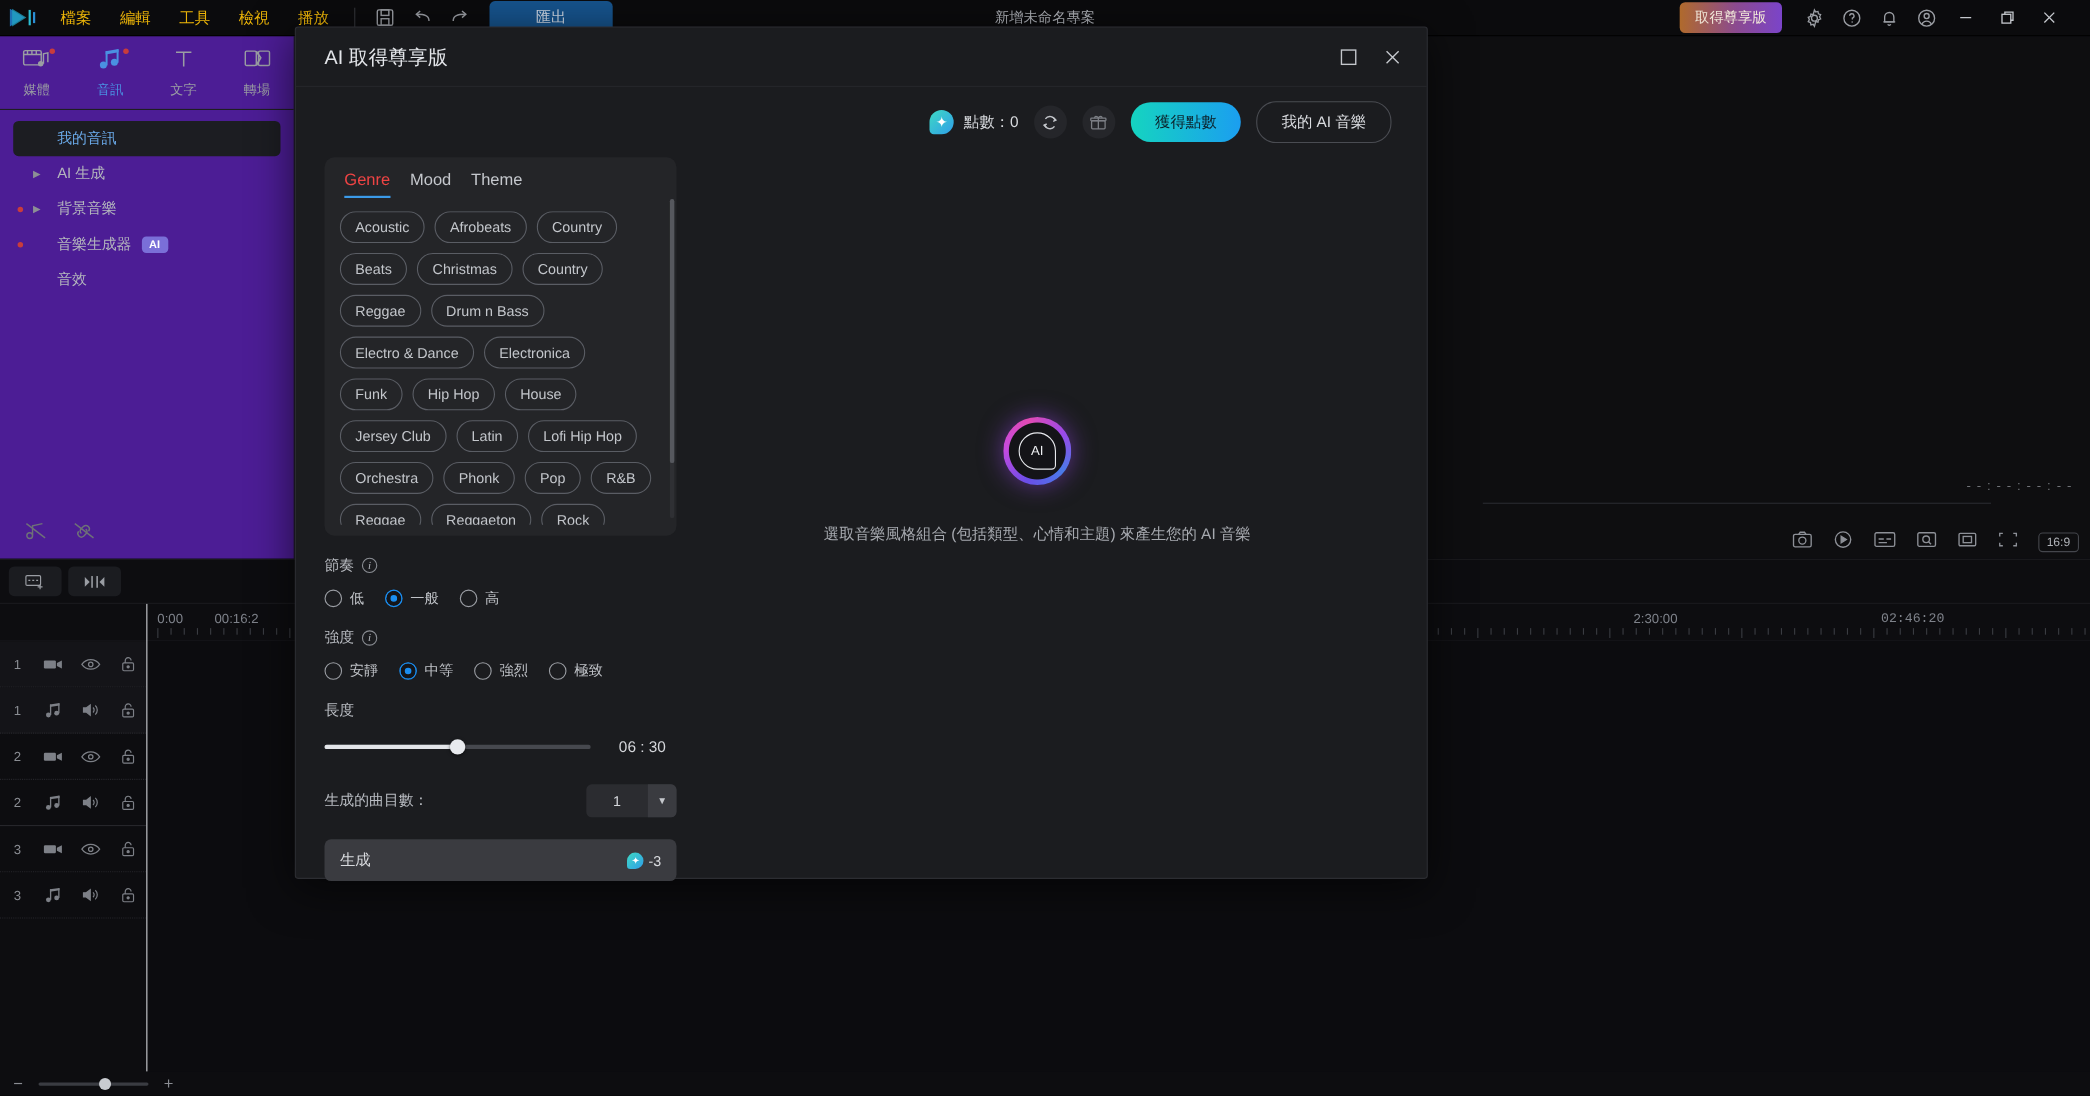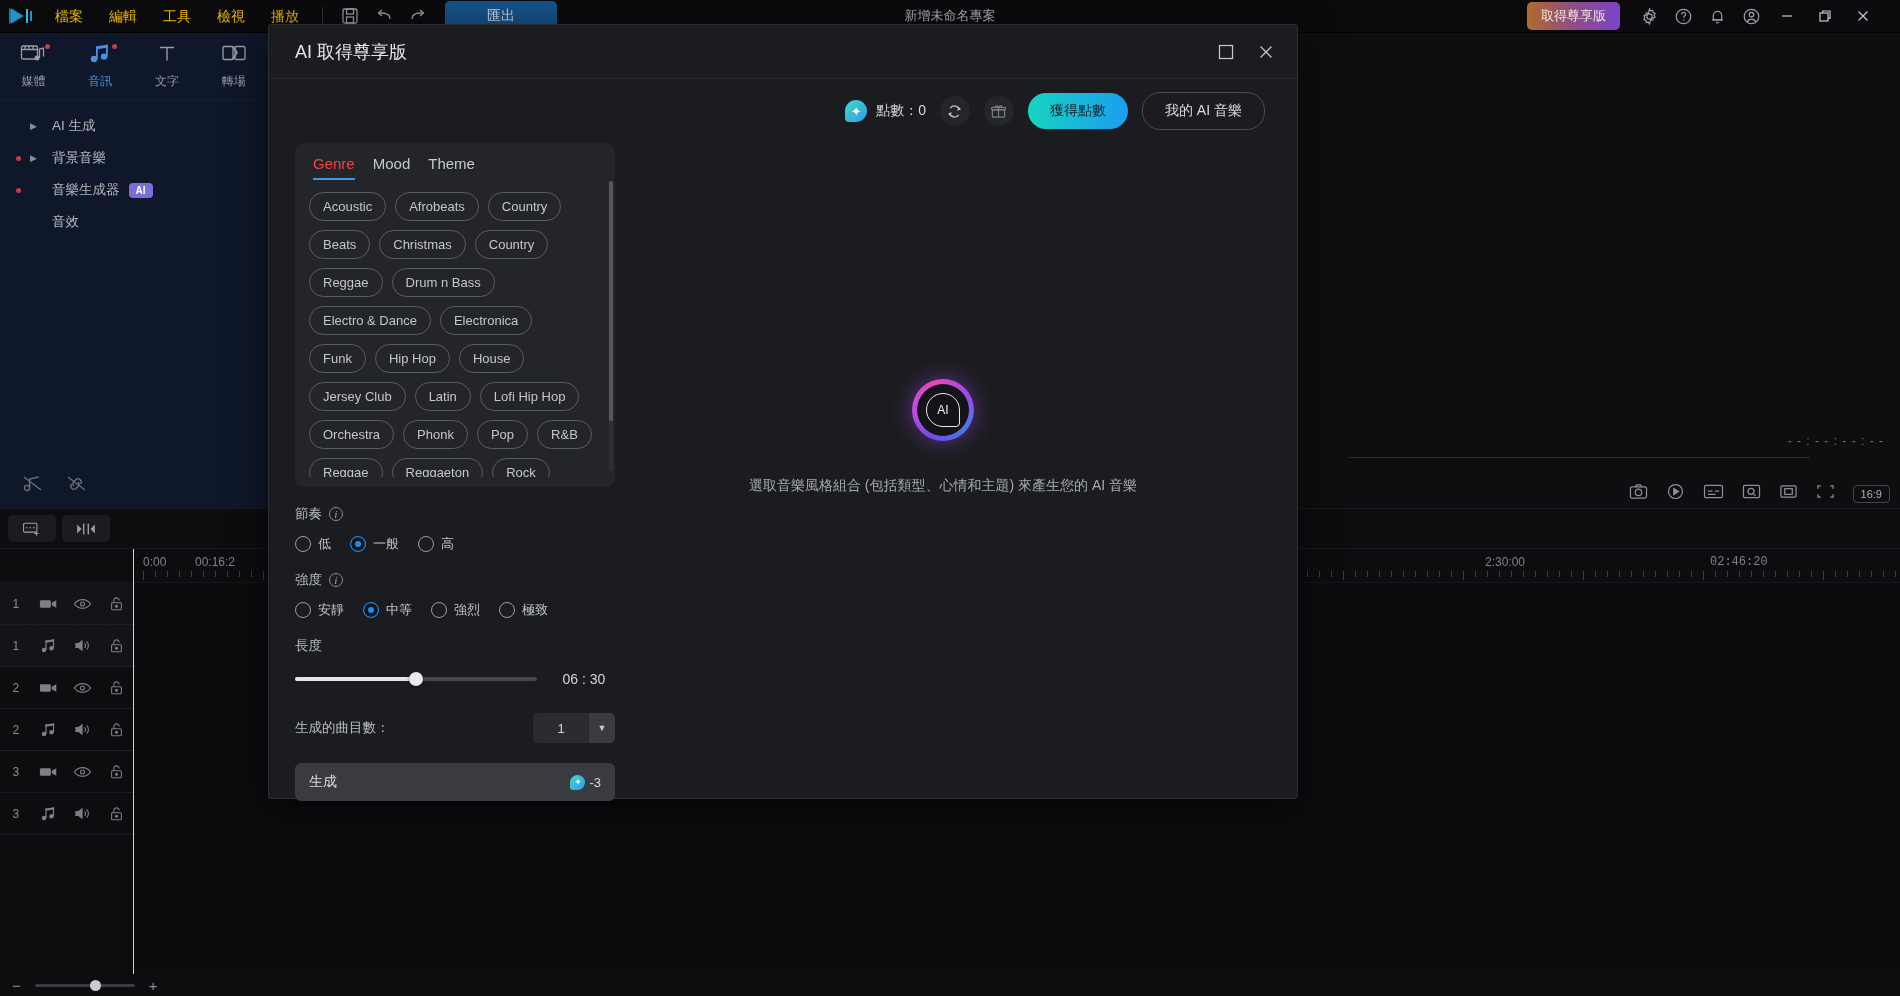--- a/index.html
+++ b/index.html
@@ -40,21 +40,21 @@
   .premium-btn {
     background: linear-gradient(90deg,#b06a2c 0%,#8b4a8f 55%,#7b44c9 100%);
     color: #f0e6d8; font-size: 13px; border-radius: 5px;
     padding: 5px 14px; margin-right: 12px; cursor: default;
   }
   .win-btn { width: 38px; height: 33px; display: flex; align-items: center; justify-content: center; color: #c4c7cc; }
 
   
   .leftpanel {
     position: absolute; top: 33px; left: 0; width: 268px; height: 475px;
-    background: #0f172a; border-right: 1px solid #1c1c20;
+    background: #4c1d95; border-right: 1px solid #1c1c20;
   }
   .tabstrip { display: flex; height: 67px; border-bottom: 1px solid #1e1e22; }
   .tabitem {
     width: 67px; display: flex; flex-direction: column; align-items: center;
     justify-content: center; gap: 5px; position: relative; cursor: default;
     color: #9a9da3; font-size: 12px;
   }
   .tabitem.active { color: #4a90e2; }
   .tabitem .dot {
     position: absolute; top: 11px; right: 17px; width: 5px; height: 5px;
@@ -408,20 +408,23 @@
             <rect x="2" y="3.5" width="10" height="13" rx="1.2"></rect>
             <rect x="14" y="3.5" width="10" height="13" rx="1.2"></rect>
             <path d="M12 3.5l4 6-4 7" stroke-width="1.6"></path>
           </svg>
         </span>
         <span>轉場</span>
       </div>
     </div>
 
     <div class="navlist">
+      <div class="navrow sel">
+        <span>我的音訊</span>
+      </div>
       <div class="navrow">
         <span class="caret">▶</span>
         <span>AI 生成</span>
       </div>
       <div class="navrow">
         <span class="reddot"></span>
         <span class="caret">▶</span>
         <span>背景音樂</span>
       </div>
       <div class="navrow">

